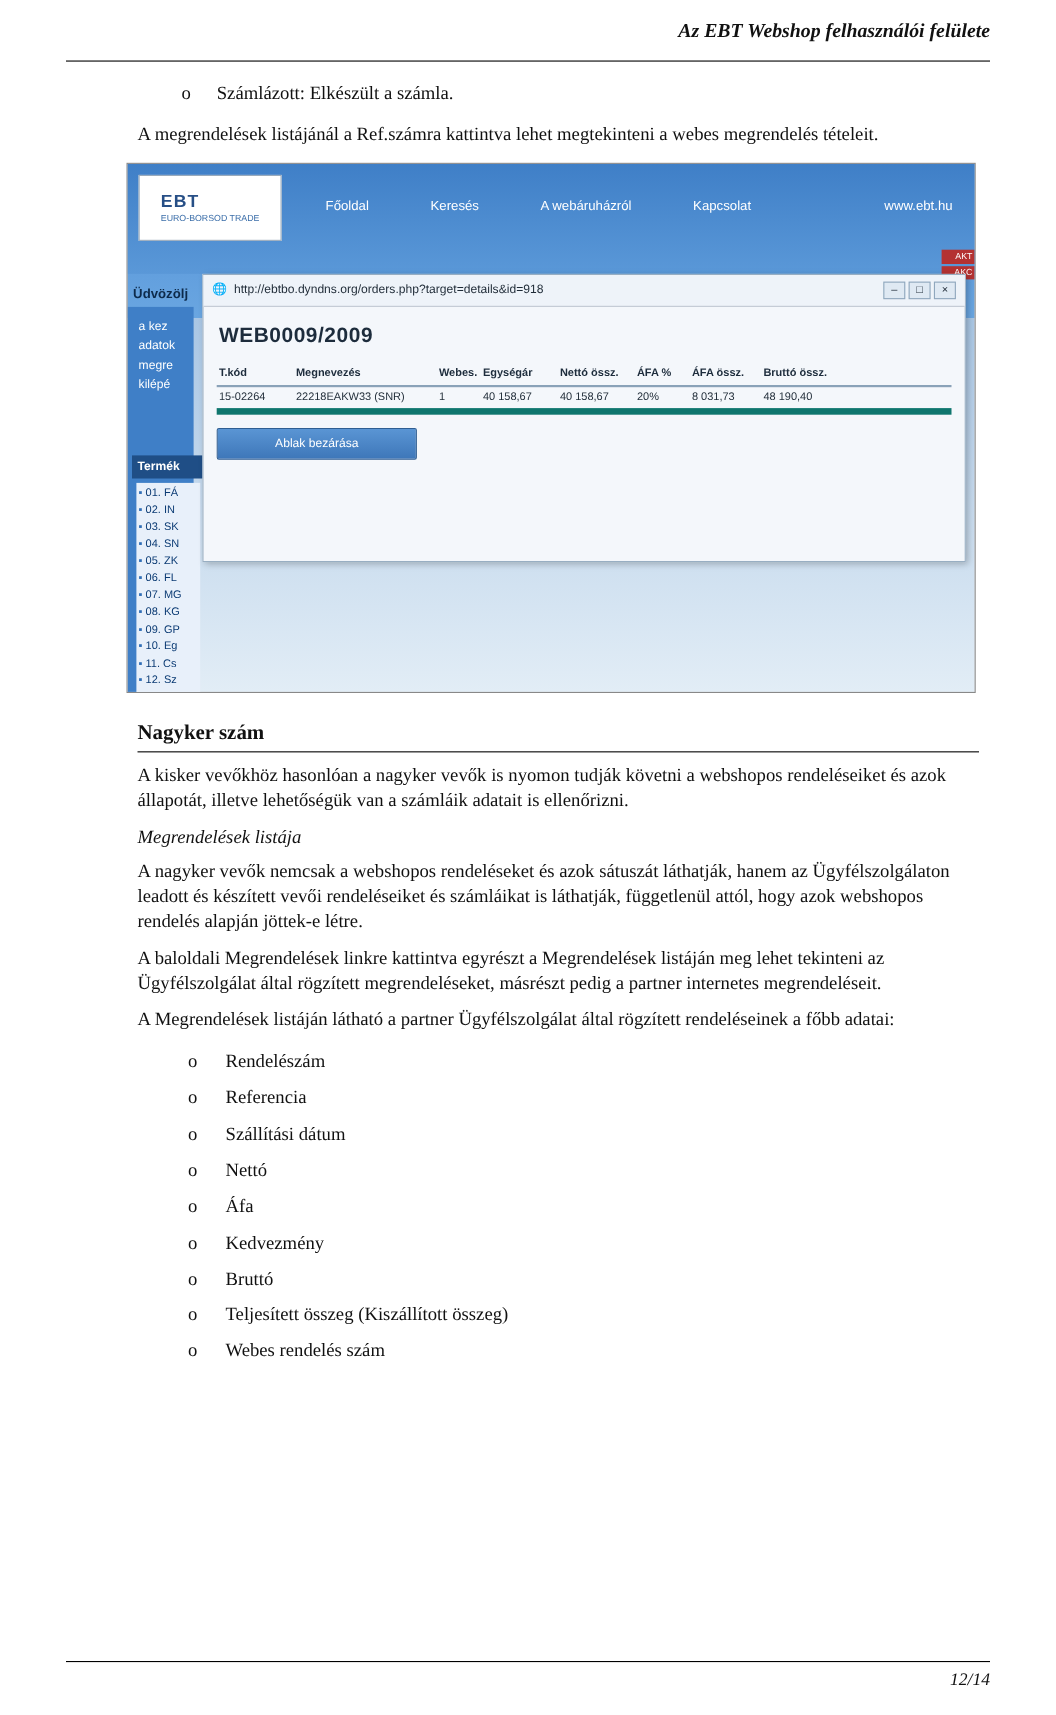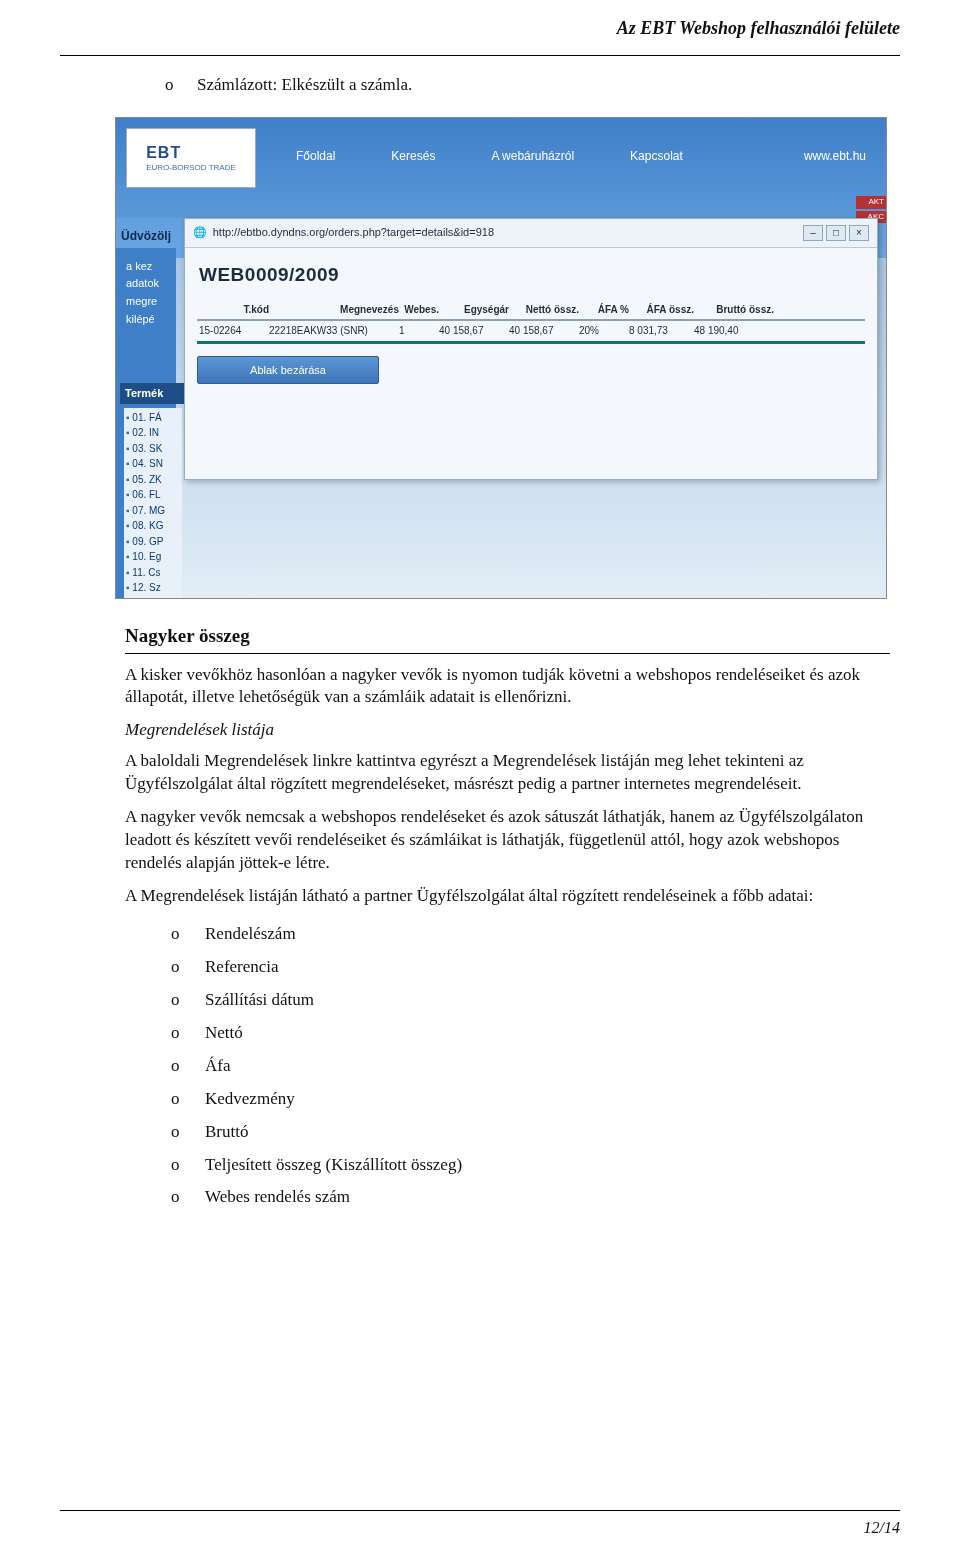--- a/index.html
+++ b/index.html
@@ -126,23 +126,23 @@
     font-size:19px; font-weight:700; color:#1d2c3c;
     padding:6px 0 12px 2px;
     letter-spacing:0.5px;
   }
   .fig-table-head, .fig-table-row {
     display:grid;
     grid-template-columns: 70px 130px 40px 70px 70px 50px 65px 80px;
     font-size:10px;
   }
   .fig-table-head {
-    font-weight:700; border-bottom:2px solid #8aa2b8; padding:3px 2px; color:#1d2c3c;text-align:right;
-  }
-  .fig-table-row { padding:3px 2px; border-bottom:3px solid #0f766e; }
+    font-weight:700; border-bottom:2px solid #8aa2b8; padding:3px 2px; color:#1d2c3c;
+  }
+  .fig-table-row { padding:3px 2px; border-bottom:6px solid #0f766e; }
   .fig-close-btn {
     margin-top:12px;
     width:180px; padding:6px 0;
     background: linear-gradient(#5a95d4,#3e77b9);
     color:#fff; text-align:center;
     border:1px solid #2f5e92;
     font-size:11px;
     border-radius:2px;
   }
   .fig-redtabs {
@@ -195,20 +195,21 @@
   </div>
   <hr class="thin">
 
   <div class="content">
 
     <div class="intro-list-item">
       <span class="bullet">o</span>
       <span>Számlázott: Elkészült a számla.</span>
     </div>
 
+    <p class="para">A megrendelések listájánál a Ref.számra kattintva lehet megtekinteni a webes megrendelés tételeit.</p>
 
     <div class="figure">
       <div class="fig-top"></div>
       <div class="fig-logo">
         <div>
           <div>EBT</div>
           <span class="sub">EURO-BORSOD TRADE</span>
         </div>
       </div>
       <div class="fig-menu">
@@ -277,29 +278,29 @@
             <span>40 158,67</span>
             <span>20%</span>
             <span>8 031,73</span>
             <span>48 190,40</span>
           </div>
           <div class="fig-close-btn">Ablak bezárása</div>
         </div>
       </div>
     </div>
 
-    <div class="h2">Nagyker összeg</div>
+    <div class="h2">Nagyker szám</div>
     <hr class="h2line">
 
     <p class="para">A kisker vevőkhöz hasonlóan a nagyker vevők is nyomon tudják követni a webshopos rendeléseiket és azok állapotát, illetve lehetőségük van a számláik adatait is ellenőrizni.</p>
 
     <p class="italic-head">Megrendelések listája</p>
 
+    <p class="para">A nagyker vevők nemcsak a webshopos rendeléseket és azok sátuszát láthatják, hanem az Ügyfélszolgálaton leadott és készített vevői rendeléseiket és számláikat is láthatják, függetlenül attól,  hogy azok webshopos rendelés alapján jöttek-e létre.</p>
     <p class="para">A baloldali Megrendelések linkre kattintva egyrészt a Megrendelések listáján meg lehet tekinteni az Ügyfélszolgálat által rögzített megrendeléseket, másrészt pedig a partner  internetes megrendeléseit.</p>
-    <p class="para">A nagyker vevők nemcsak a webshopos rendeléseket és azok sátuszát láthatják, hanem az Ügyfélszolgálaton leadott és készített vevői rendeléseiket és számláikat is láthatják, függetlenül attól,  hogy azok webshopos rendelés alapján jöttek-e létre.</p>
     <p class="para">A Megrendelések listáján látható a partner Ügyfélszolgálat által rögzített rendeléseinek a főbb adatai:</p>
 
     <ul class="o-list">
       <li>
           <span class="o">o</span>
           <span>Rendelészám</span>
         </li>
       <li>
           <span class="o">o</span>
           <span>Referencia</span>

